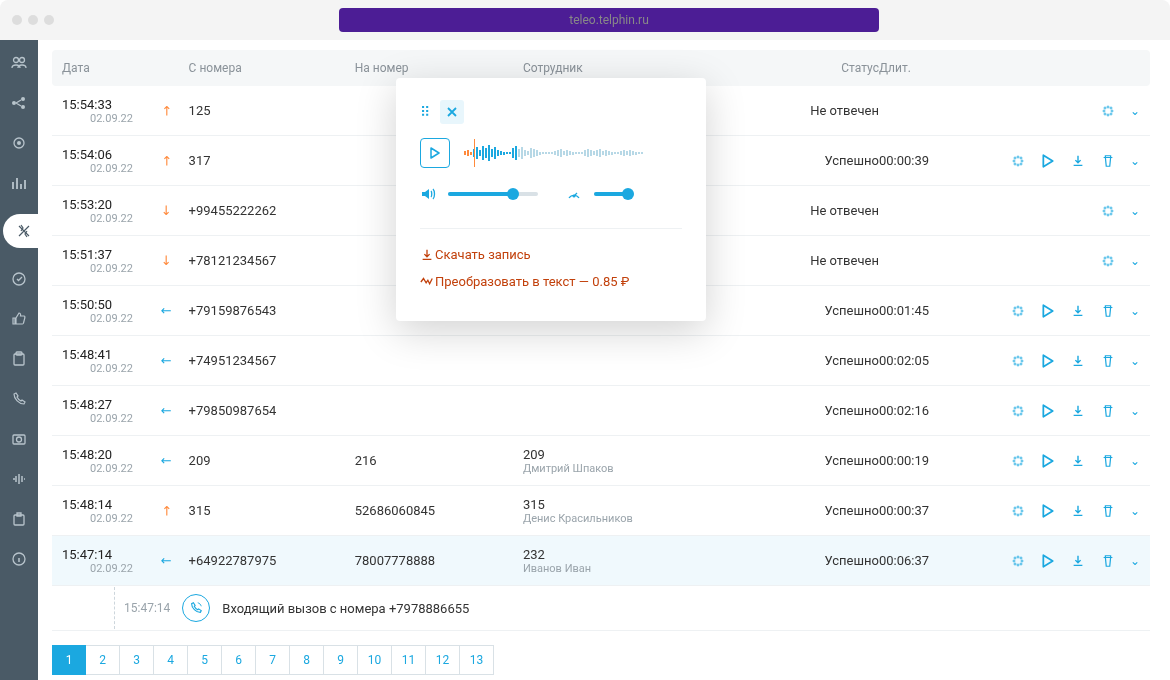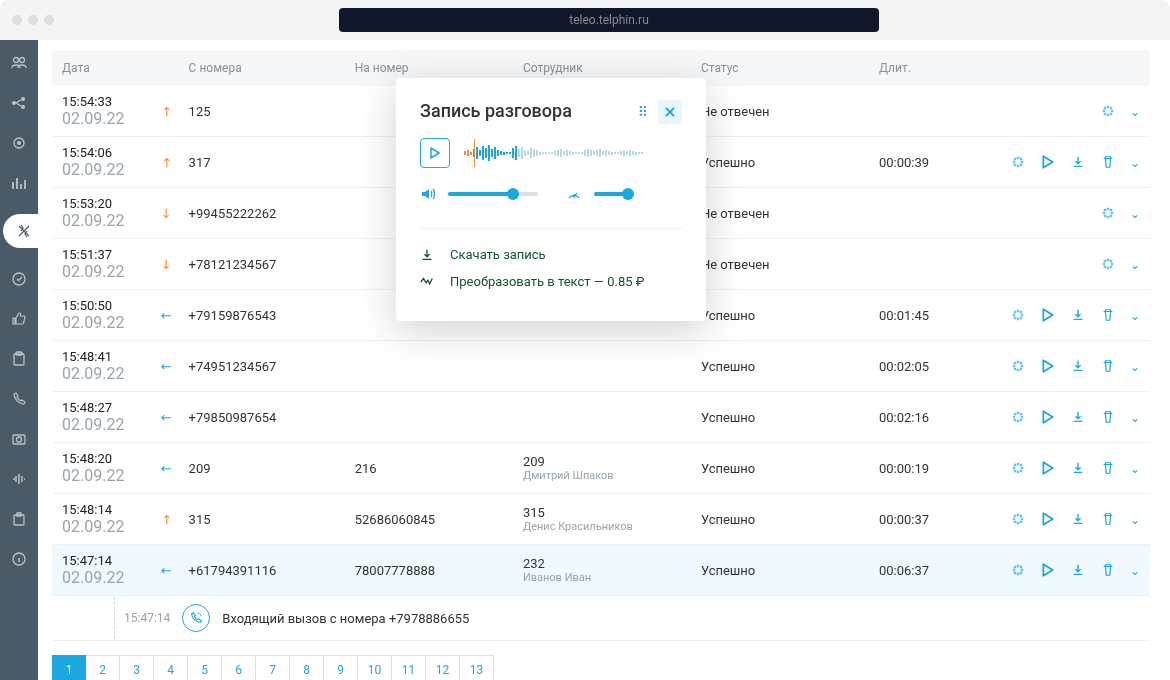--- a/index.html
+++ b/index.html
@@ -1,38 +1,38 @@
 <!DOCTYPE html>
 <html><head>
 <meta charset="utf-8">
 <style>
   * { box-sizing: border-box; margin: 0; padding: 0; font-family: -apple-system, BlinkMacSystemFont, "Segoe UI", Roboto, sans-serif; }
   body { background: #fff; width: 1170px; height: 680px; overflow: hidden; }
   .browser-chrome { height: 40px; background: #f4f4f4; border-radius: 8px 8px 0 0; display: flex; align-items: center; padding: 0 12px; gap: 6px; }
   .dot { width: 10px; height: 10px; border-radius: 50%; background: #ddd; }
-  .url-bar { flex: 0 0 540px; margin: 0 auto; background: #0f172a; height: 24px; border-radius: 4px; display: flex; align-items: center; justify-content: center; font-size: 12px; color: #888; }
+  .url-bar { flex: 0 0 540px; margin: 0 auto; background: #4c1d95; height: 24px; border-radius: 4px; display: flex; align-items: center; justify-content: center; font-size: 12px; color: #888; }
   .app { display: flex; height: 640px; }
   .sidebar { width: 38px; background: #4a5a66; display: flex; flex-direction: column; align-items: center; padding-top: 14px; gap: 22px; }
   .side-icon { width: 18px; height: 18px; display: flex; align-items: center; justify-content: center; color: #b8c4cc; cursor: pointer; }
   .side-icon.active { background: #fff; color: #4a5a66; width: 38px; height: 34px; border-radius: 18px 0 0 18px; margin-left: 6px; padding-left: 4px; }
   .main { flex: 1; padding: 10px 20px 0 14px; position: relative; overflow: hidden; }
   .table-head { display: flex; background: #f5f7f8; height: 36px; align-items: center; font-size: 12px; color: #8a9299; border-radius: 4px; padding: 0 10px; }
   .col-date { width: 100px; }
   .col-dir { width: 28px; }
   .col-from { width: 168px; }
   .col-to { width: 170px; }
   .col-emp { width: 180px; }
-  .col-status { width: 180px; }
+  .col-status { width: 180px; text-align: right; }
   .col-dur { width: 90px; }
   .col-actions { width: 150px; display: flex; gap: 14px; align-items: center; justify-content: flex-end; }
   .col-chev { width: 24px; text-align: right; }
   .row { display: flex; align-items: center; padding: 8px 10px; border-bottom: 1px solid #eef1f3; font-size: 13px; color: #333; min-height: 50px; }
   .row.expanded { background: #f0f9fd; }
   .time-cell .t { font-size: 13px; color: #222; }
-  .time-cell .d { font-size: 16px; color: #9aa4ab; }
+  .time-cell .d { font-size: 11px; color: #9aa4ab; text-align: center; }
   .arrow-out { color: #ff8a3c; transform: rotate(-45deg); display: inline-block; }
   .arrow-in { color: #1ba8e0; transform: rotate(45deg); display: inline-block; }
   .arrow-miss { color: #ff8a3c; transform: rotate(135deg); display: inline-block; }
   .emp-cell .en { font-size: 13px; color: #333; }
   .emp-cell .ep { font-size: 11px; color: #9aa4ab; }
   .action-icon { width: 16px; height: 16px; color: #1ba8e0; cursor: pointer; display: flex; align-items: center; justify-content: center; }
   .chev { color: #1ba8e0; font-size: 12px; cursor: pointer; }
   .expand-row { padding: 8px 10px 8px 72px; display: flex; align-items: center; gap: 12px; font-size: 13px; color: #333; border-bottom: 1px solid #eef1f3; }
   .expand-time { color: #9aa4ab; font-size: 12px; position: relative; }
   .expand-time::before { content:""; position:absolute; left:-10px; top:-14px; bottom:-14px; border-left:1px dashed #cdd6dc; }
@@ -54,21 +54,21 @@
   .wave span { width: 2px; background: #b7d8e6; display: inline-block; }
   .wave span.p { background: #1ba8e0; }
   .wave span.o { background: #ff8a3c; }
   .wave-cursor { position: absolute; left: 10px; top: 0; bottom: 0; width: 1px; background: #ff8a3c; }
   .vol-row { margin-top: 18px; display: flex; align-items: center; gap: 12px; }
   .vol-icon { color: #1ba8e0; }
   .slider { position: relative; height: 4px; background: #d9e1e6; border-radius: 2px; }
   .slider-fill { position: absolute; left: 0; top: 0; bottom: 0; background: #1ba8e0; border-radius: 2px; }
   .slider-thumb { position: absolute; top: -4px; width: 12px; height: 12px; border-radius: 50%; background: #1ba8e0; margin-left: -6px; }
   .popup-actions { margin-top: 26px; border-top: 1px solid #eef1f3; padding-top: 18px; }
-  .popup-link { display: flex; align-items: center; gap: 16px; color: #14532d; font-size: 13px; margin-bottom: 12px; cursor: pointer; }
+  .popup-link { display: flex; align-items: center; gap: 1px; color: #c2410c; font-size: 13px; margin-bottom: 12px; cursor: pointer; }
   .popup-note { font-size: 12px; color: #9aa4ab; margin-left: 26px; }
   svg { display: block; }
   .dots-icon svg circle { fill: none; stroke: #1ba8e0; stroke-width: 0.8; }
 </style>
 </head>
 <body>
 
 <div class="browser-chrome">
   <span class="dot"></span>
   <span class="dot"></span>
@@ -509,21 +509,21 @@
             </span>
           </div>
     <div class="col-chev"><span class="chev">⌄</span></div>
         </div>
         <div class="row expanded">
     <div class="col-date time-cell">
             <div class="t">15:47:14</div>
             <div class="d">02.09.22</div>
           </div>
     <div class="col-dir"><span class="arrow-in">↙</span></div>
-    <div class="col-from">+61794391116</div>
+    <div class="col-from">+64922787975</div>
     <div class="col-to">78007778888</div>
     <div class="col-emp emp-cell">
             <div class="en">232</div>
             <div class="ep">Иванов Иван</div>
           </div>
     <div class="col-status">Успешно</div>
     <div class="col-dur">00:06:37</div>
     <div class="col-actions">
             <span class="action-icon dots-icon">
               <svg width="16" height="16" viewBox="0 0 16 16">
@@ -579,23 +579,20 @@
         <div class="page">8</div>
         <div class="page">9</div>
         <div class="page">10</div>
         <div class="page">11</div>
         <div class="page">12</div>
         <div class="page">13</div>
       </div>
 
     <div class="popup">
       <div class="popup-head">
-        <div class="popup-title">
-          <span>Запись разговора</span>
-        </div>
         <div class="popup-controls">
           <span class="popup-drag">⠿</span>
           <span class="popup-close">
             <svg width="12" height="12" viewBox="0 0 12 12">
                 <path d="M2 2l8 8M10 2l-8 8" stroke="currentColor" stroke-width="1.8"></path>
               </svg>
           </span>
         </div>
       </div>
       <div class="player">

